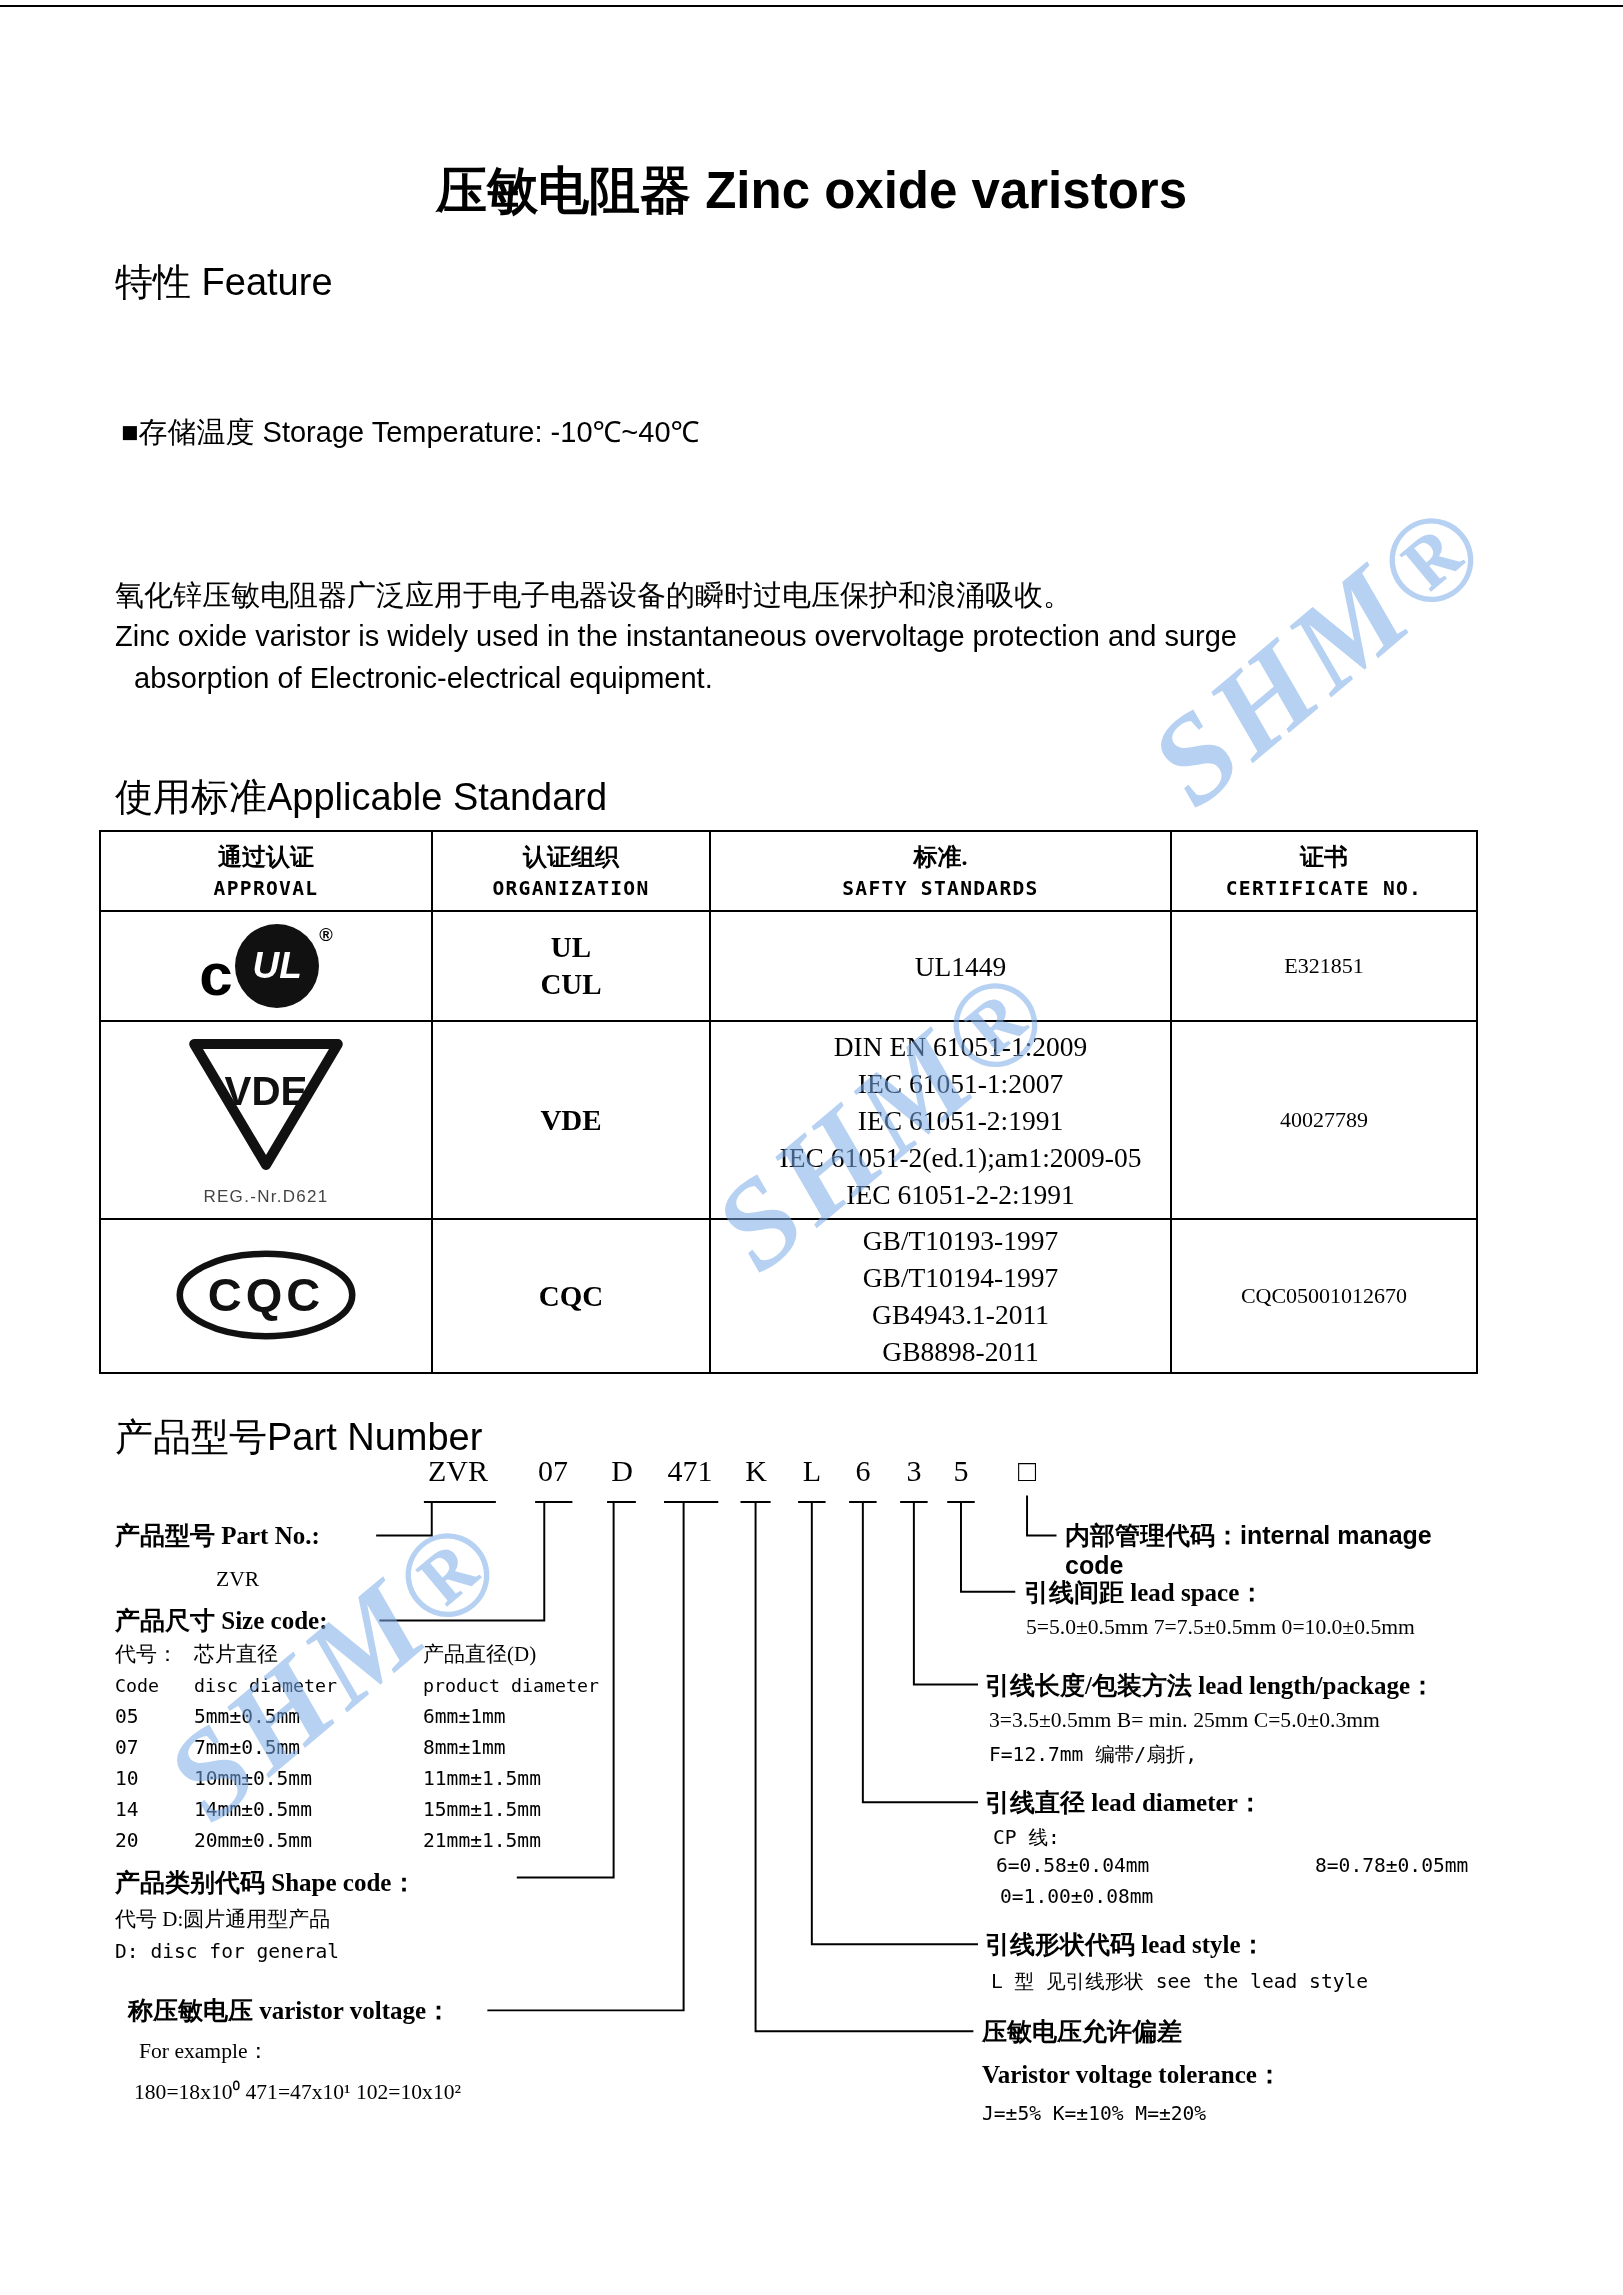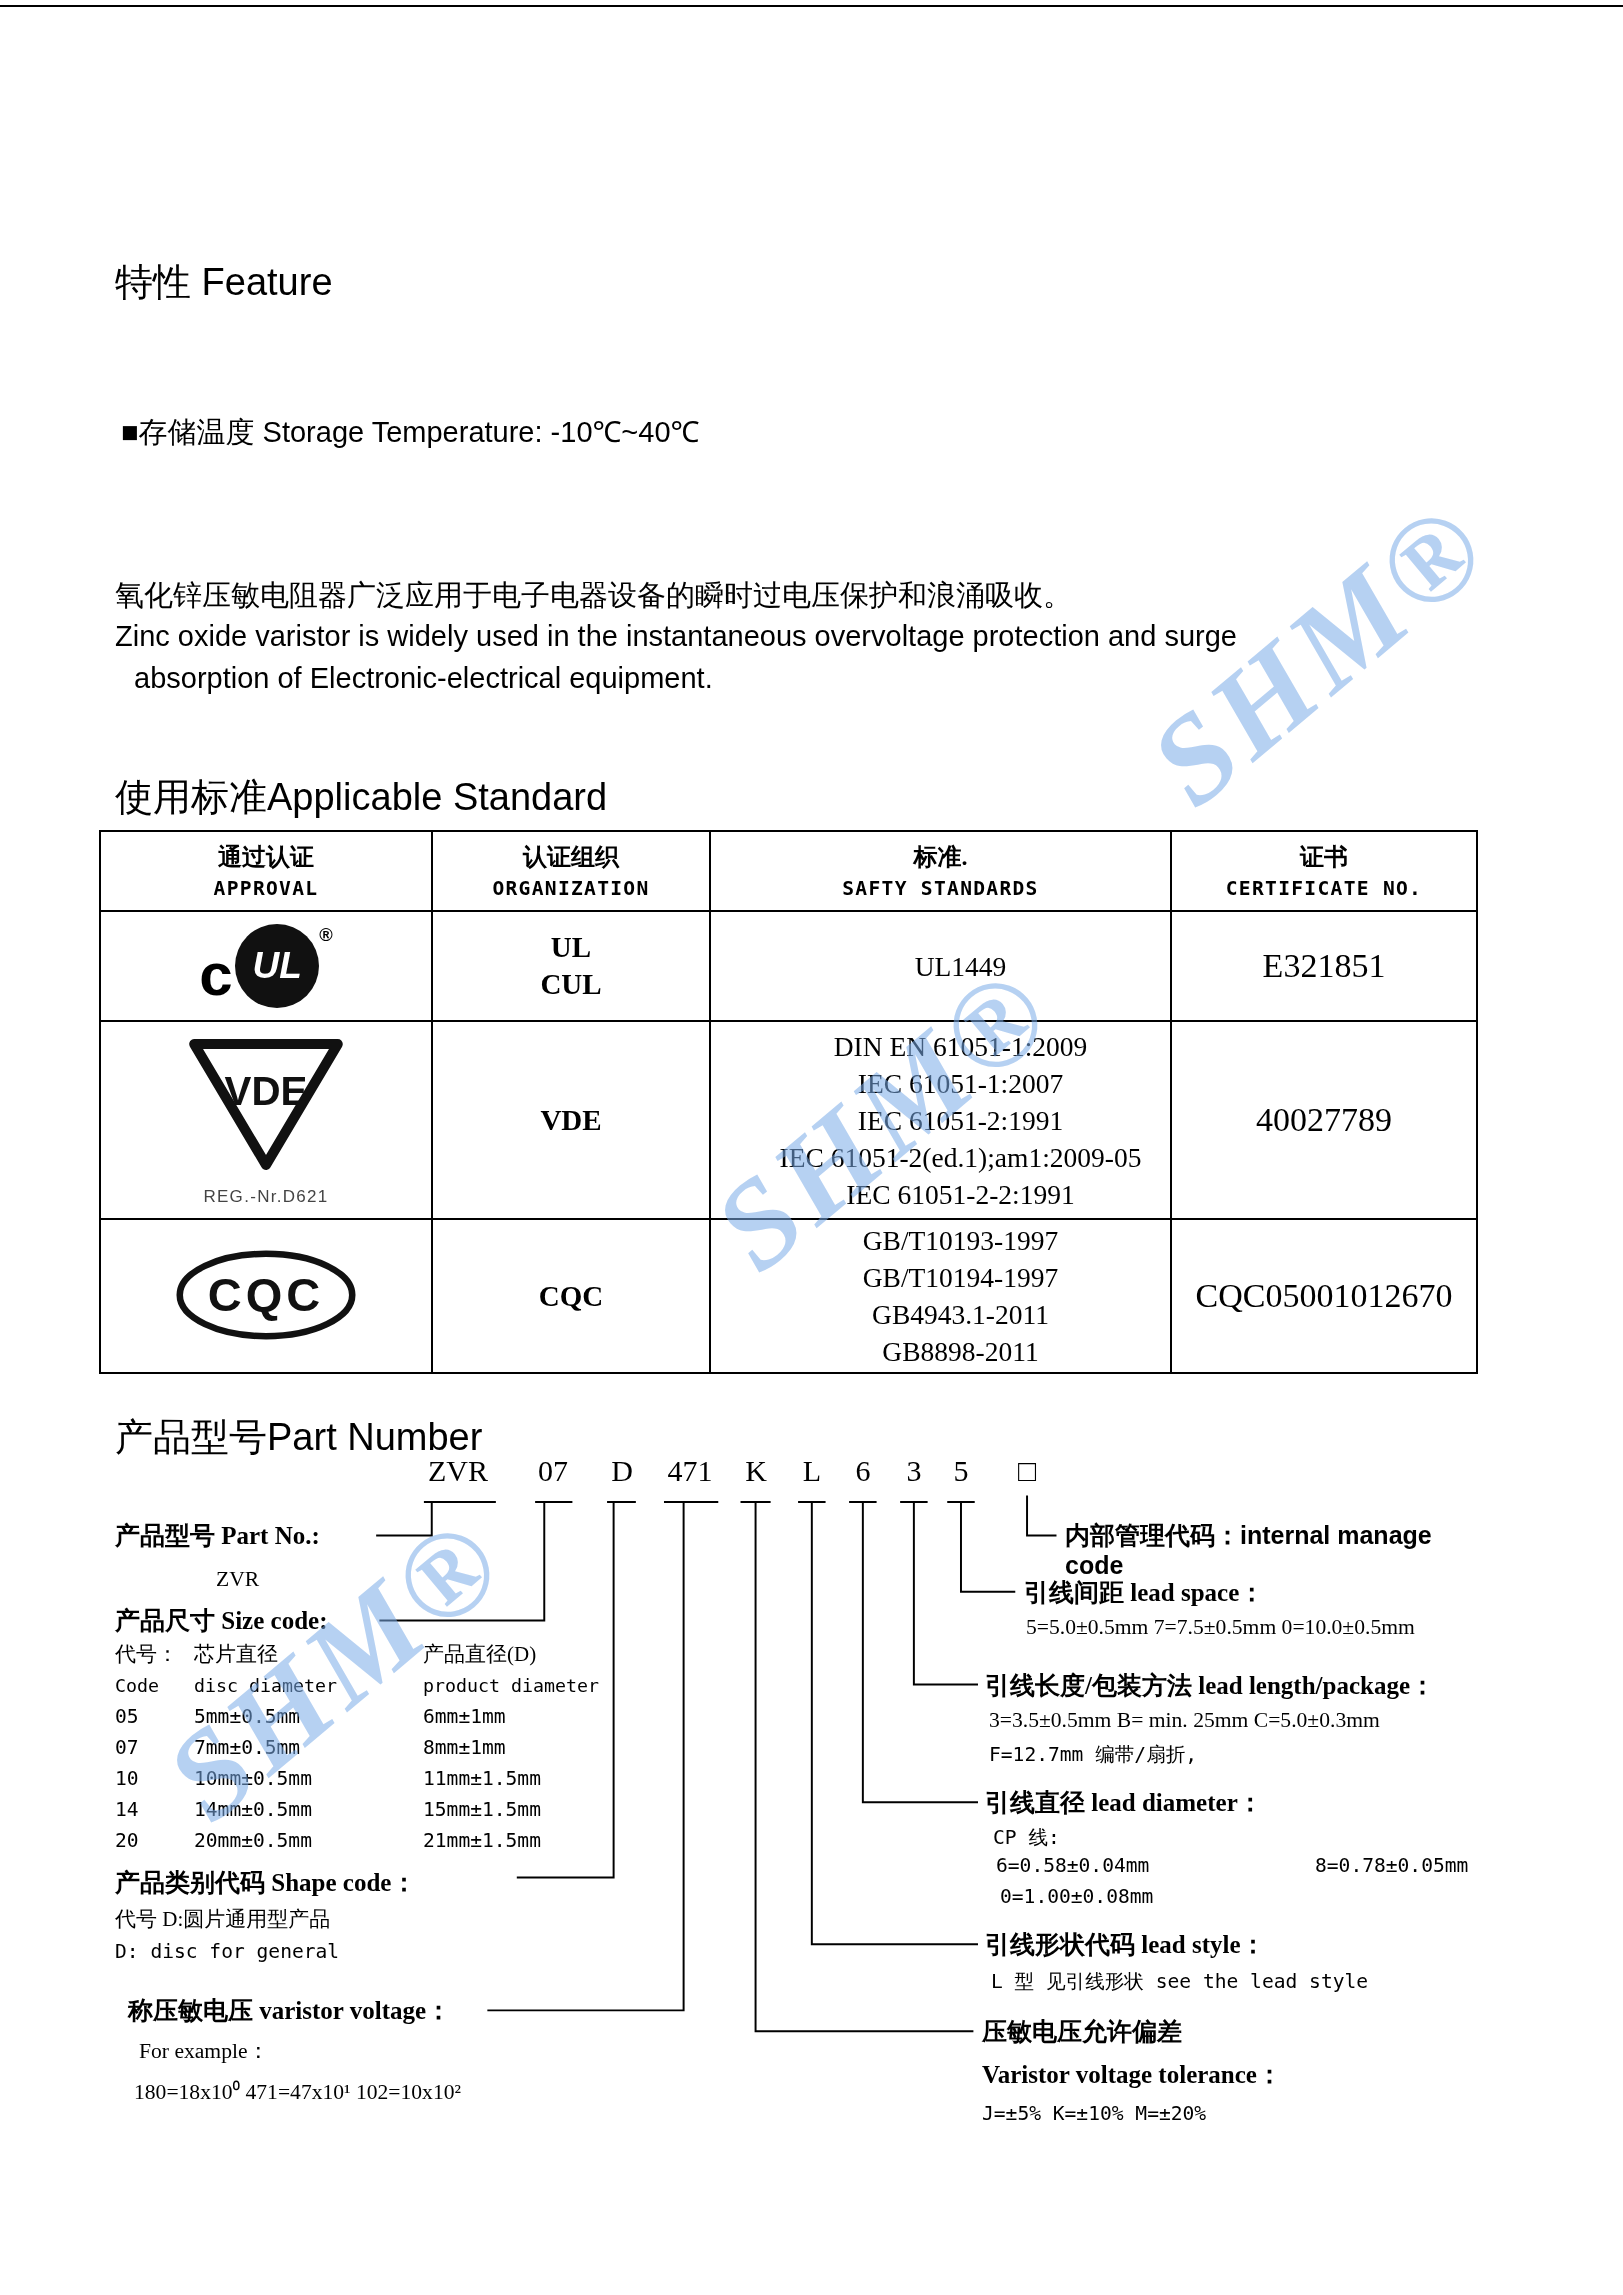--- a/index.html
+++ b/index.html
@@ -19,21 +19,21 @@
   .body-line{position:absolute;font-size:29px;white-space:nowrap;}
 
   
   table.std{position:absolute;left:99px;top:830px;width:1378px;border-collapse:collapse;
             table-layout:fixed;background:transparent;}
   table.std td,table.std th{border:2px solid #000;padding:0;vertical-align:middle;text-align:center;}
   .h-zh{font-family:"Liberation Serif",serif;font-size:24px;line-height:34px;}
   .h-en{font-family:"DejaVu Sans Mono",monospace;font-size:19.6px;letter-spacing:1.3px;line-height:29px;}
   .org-line{font-family:"Liberation Serif",serif;font-weight:bold;font-size:29px;line-height:37px;}
   .std-line{font-family:"Liberation Serif",serif;font-size:27.5px;line-height:37px;padding-left:40px;}
-  .cert{font-family:"Liberation Serif",serif;font-size:34px;}
+  .cert{font-family:"Liberation Serif",serif;font-size:22px;}
 
   
   .ul-logo{display:inline-flex;align-items:center;justify-content:center;}
   .ul-c{font-size:60px;font-weight:bold;line-height:1;margin-right:2.6px;transform:translateY(9.2px);}
   .ul-circle{display:inline-flex;width:84px;height:84px;border-radius:50%;background:#111;
              color:#fff;align-items:center;justify-content:center;}
   .ul-text{font-weight:bold;font-style:italic;font-size:37px;}
   .ul-reg{font-size:18.3px;font-weight:bold;align-self:flex-start;}
   .vde-wrap{display:flex;flex-direction:column;align-items:center;}
   .vde-reg{font-size:17px;color:#444;letter-spacing:1.3px;margin-top:12px;}
@@ -55,20 +55,21 @@
 </head>
 <body>
 
 <div class="page">
   <div class="top-line"></div>
 
   <div class="wm" style="left:1123px;top:582px;">SHM®</div>
   <div class="wm" style="left:687px;top:1047px;">SHM®</div>
   <div class="wm" style="left:139px;top:1597px;">SHM®</div>
 
+  <div class="doc-title">压敏电阻器 Zinc oxide varistors</div>
 
   <div class="sec-head" style="left:115px;top:257px;">特性 Feature</div>
   <div class="body-line" style="left:121px;top:411px;">■存储温度  Storage Temperature: -10℃~40℃</div>
 
   <div class="body-line" style="left:115px;top:576px;">氧化锌压敏电阻器广泛应用于电子电器设备的瞬时过电压保护和浪涌吸收。</div>
   <div class="body-line" style="left:134px;top:662px;">absorption of Electronic-electrical equipment.</div>
   <div class="body-line" style="left:115px;top:620px;">Zinc oxide varistor is widely used in the instantaneous overvoltage protection and surge</div>
 
   <div class="sec-head" style="left:115px;top:772px;">使用标准Applicable Standard</div>
 

